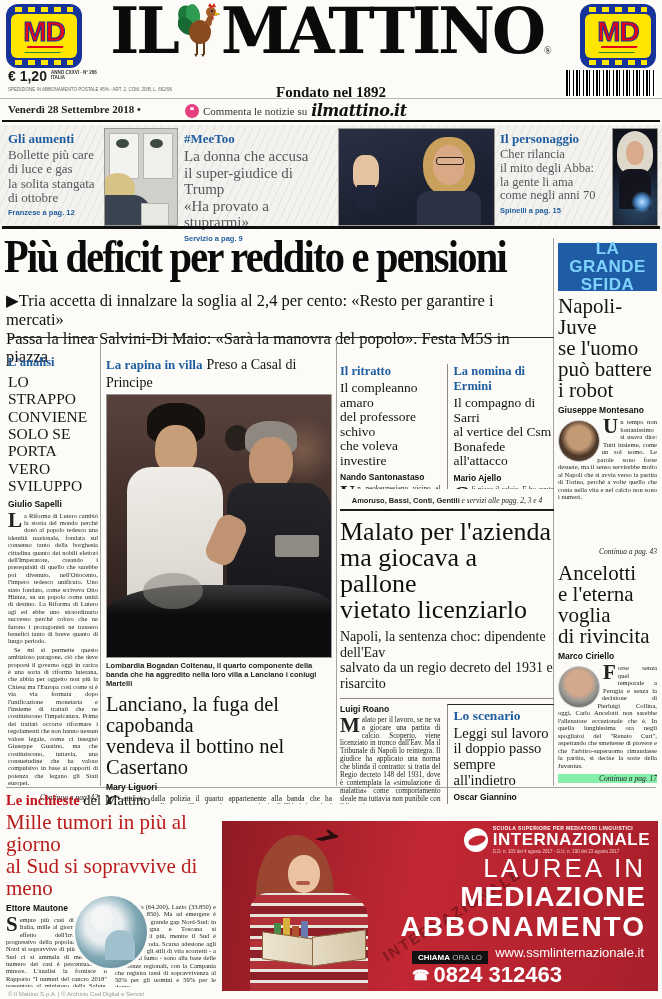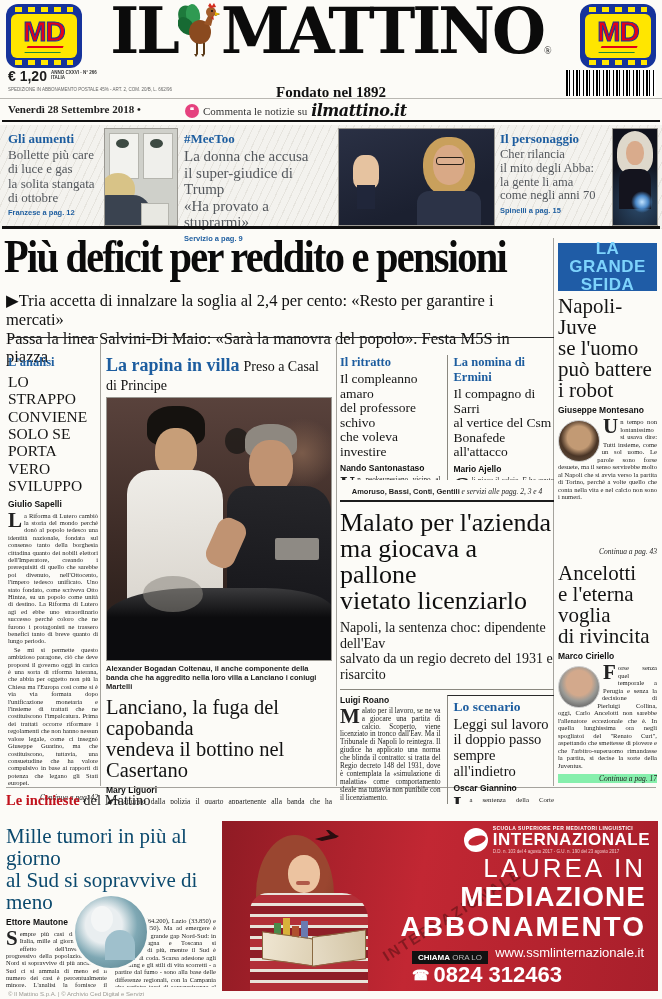--- a/index.html
+++ b/index.html
@@ -70,21 +70,21 @@
   .sick-head{font:26px/1.0 "Liberation Serif",serif;color:#0f0f0f;margin:8px 0 6px;}
   .sick-sub{font:14px/1.12 "Liberation Serif",serif;color:#161616;border-bottom:1px solid #8a8880;padding-bottom:6px;margin-bottom:5px;}
   .side-head{font:21px/1.0 "Liberation Serif",serif;color:#141414;}
   .gs-box{position:absolute;left:558px;top:243px;width:99px;height:48px;background:#1f5ca6;color:#7dd3fc;
           display:flex;align-items:center;justify-content:center;text-align:center;
           font:bold 17px/1.05 "Liberation Sans",sans-serif;letter-spacing:.5px;transform-origin:top left;}
   .circ{float:left;border-radius:50%;margin:2px 3px 1px 0;border:1px solid #ccc;shape-outside:circle(50%);}
   
   .inq-kicker-red{font:bold 14.5px "Liberation Serif",serif;color:#c1121c;}
   .inq-kicker-black{font:14.5px "Liberation Serif",serif;color:#222;}
-  .inq-head{font:21px/1.05 "Liberation Serif",serif;color:#0c4a6e;margin-top:16px;}
+  .inq-head{font:21px/1.05 "Liberation Serif",serif;color:#b91c1c;margin-top:2px;}
   .footer{position:absolute;left:8px;top:991px;font:6px "Liberation Sans",sans-serif;color:#9a9892;}
   
   .ad{position:absolute;left:222px;top:821px;width:436px;height:170px;overflow:hidden;
       background:linear-gradient(100deg,#8f1b24,#c22733 45%,#a81f2b 100%);}
   .ad-watermark{position:absolute;left:150px;top:85px;font:bold 15px "Liberation Sans",sans-serif;
                 color:rgba(60,10,12,.45);transform:rotate(-32deg);letter-spacing:2px;}
   .ad-brand-row{position:absolute;right:8px;top:4px;display:flex;align-items:center;gap:5px;}
   .ad-logo{width:24px;height:24px;border-radius:50%;background:#fff;position:relative;overflow:hidden;}
   .ad-logo::after{content:"";position:absolute;left:4px;top:8px;width:18px;height:9px;border-radius:50%;
                   background:#c22733;transform:rotate(-18deg);}
@@ -244,51 +244,51 @@
 SOLO SE PORTA
 VERO SVILUPPO</div>
     <div class="author">Giulio Sapelli</div>
     <div class="bodytxt dropcap">La Riforma di Lutero cambiò la storia del mondo perché donò al popolo tedesco una identità nazionale, fondata sul consenso tanto della borghesia cittadina quanto dei nobili elettori dell'Imperatore, creando i prerequisiti di quello che sarebbe poi divenuto, nell'Ottocento, l'impero tedesco unificato. Uno stato fondato, come scriveva Otto Hintze, su un popolo come unità di destino. La Riforma di Lutero agì ed ebbe uno straordinario successo perché coloro che ne furono i protagonisti ne trassero benefici tanto di breve quanto di lungo periodo.</div>
     <div class="bodytxt" style="text-indent:6px;margin-top:1px;">Se mi si permette questo ambizioso paragone, ciò che deve proporsi il governo oggi in carica è una sorta di riforma luterana, che abbia per oggetto non più la Chiesa ma l'Europa così come si è via via formata dopo l'unificazione monetaria e l'insieme di trattati che ne costituiscono l'impalcatura. Prima dei trattati occorre riformare i regolamenti che non hanno nessun valore legale, come ci insegnò Giuseppe Guarino, ma che costituiscono, tuttavia, una consuetudine che ha valore compulsivo in base ai rapporti di potenza che legano gli Stati europei.</div>
     <div class="continua" style="position:absolute;right:0;bottom:2px;left:0;background:#fcfbf7;">Continua a pag. 42</div>
   </div>
 
   <div class="col coltop" style="left:106px;top:337px;width:226px;height:449px;">
     <div>
-      <span class="kicker" style="font-size:18px;">La rapina in villa</span>
+      <span class="kicker" style="font-size:13px;">La rapina in villa</span>
       <span class="kicker-black" style="font-size:14px;font-weight:normal;">Preso a Casal di Principe</span>
     </div>
 
     <div class="photo" style="position:relative;margin-top:3px;width:224px;height:262px;background:linear-gradient(180deg,#59423c 0,#3c2b26 55%,#241a16 100%);">
       <div class="abs" style="left:118px;top:30px;width:24px;height:26px;border-radius:50%;background:#1d1a18;opacity:.8;"></div>
       <div class="abs" style="left:160px;top:20px;width:70px;height:70px;border-radius:50%;background:radial-gradient(circle,#7a5b4a 0,transparent 70%);"></div>
 
       <div class="abs" style="left:40px;top:8px;width:58px;height:40px;border-radius:45% 45% 30% 30%;background:#15120f;"></div>
       <div class="abs" style="left:48px;top:30px;width:42px;height:50px;border-radius:45%;background:#c79e78;"></div>
       <div class="abs" style="left:20px;top:72px;width:96px;height:190px;border-radius:24px 30px 0 0;background:linear-gradient(175deg,#efede8 0,#ddd9d2 60%,#c9c5bd 100%);"></div>
 
       <div class="abs" style="left:138px;top:26px;width:52px;height:34px;border-radius:45% 45% 30% 30%;background:#8e8880;"></div>
       <div class="abs" style="left:142px;top:42px;width:44px;height:52px;border-radius:45%;background:#c09372;"></div>
       <div class="abs" style="left:120px;top:88px;width:104px;height:174px;border-radius:20px 26px 0 0;background:linear-gradient(185deg,#26262a 0,#17171b 70%);"></div>
       <div class="abs" style="left:168px;top:140px;width:44px;height:22px;background:#8e8a84;border-radius:2px;"></div>
       <div class="abs" style="left:104px;top:120px;width:30px;height:50px;border-radius:12px;background:#c09372;transform:rotate(24deg);"></div>
 
       <div class="abs" style="left:-2px;bottom:-2px;width:228px;height:74px;background:linear-gradient(180deg,#3a3a3c 0,#0c0c0e 40%);border-radius:40% 30% 0 0;"></div>
       <div class="abs" style="left:36px;bottom:48px;width:60px;height:36px;border-radius:50%;background:#8a8680;opacity:.55;"></div>
     </div>
-    <div class="rob-caption">Alexander Bogadan Coltenau, il anche componente della banda che ha aggredito nella loro villa a Lanciano i coniugi Martelli</div>
+    <div class="rob-caption">Lombardia Bogadan Coltenau, il quarto componente della banda che ha aggredito nella loro villa a Lanciano i coniugi Martelli</div>
     <div class="rob-head prelines">Lanciano, la fuga del capobanda
 vendeva il bottino nel Casertano</div>
     <div class="author">Mary Liguori</div>
     <div class="bodytxt b2 dropcap" style="font-size:7.4px;line-height:8.2px;">Catturato dalla polizia il quarto appartenente alla banda che ha aggredito nella loro villa a Lanciano, in provincia di Chieti, i coniugi Martelli. L'uomo, un romeno di 26 anni, è stato arrestato nel Casertano, a Casal di Principe, mentre tentava di vendere uno degli orologi che aveva rubato nella villa. «Preso anche il quarto rapinatore straniero infame, pare il tagliatore di orecchie, bene!», twittato il ministro Salvini.</div>
 
   </div>
 
   <div class="col coltop" style="left:340px;top:337px;width:214px;height:449px;">
-    <div style="display:flex;">
+    <div style="display:flex;margin-top:9px;">
       <div class="mini" style="height:125px;">
         <div class="kicker">Il ritratto</div>
         <div class="mini-head prelines">Il compleanno amaro
 del professore schivo
 che voleva investire</div>
         <div class="author">Nando Santonastaso</div>
         <div class="bodytxt dropcap" style="font-size:7.2px;line-height:8px;">Un neokeynesiano vicino al centrodestra, Giovanni Tria, festeggia oggi i 70 anni ma in un clima non certo sereno.</div>
 
       </div>
       <div class="mini mini2" style="height:125px;margin-left:6px;">

